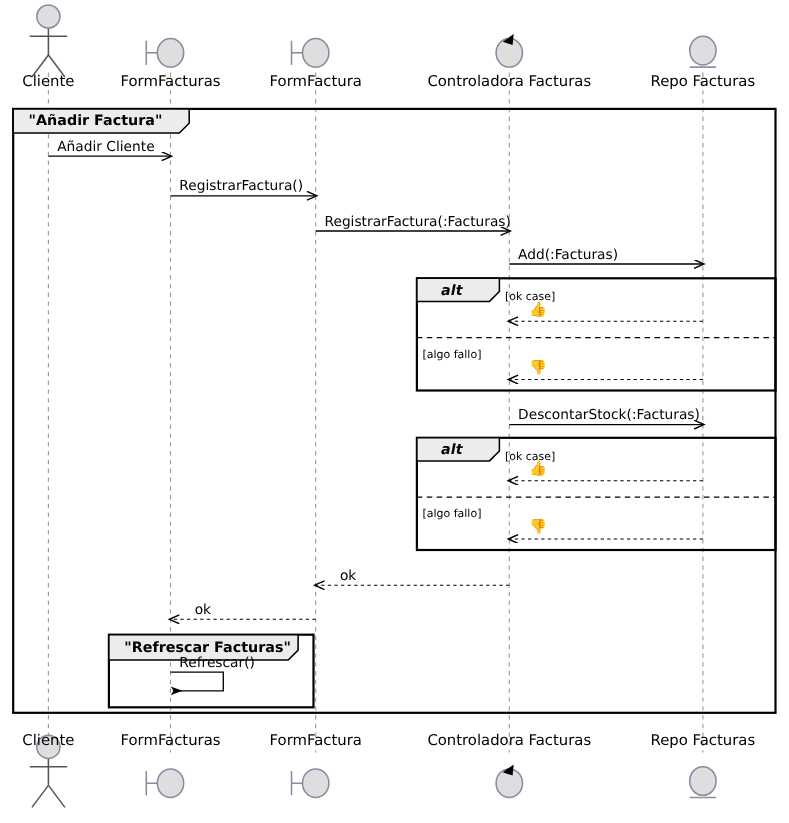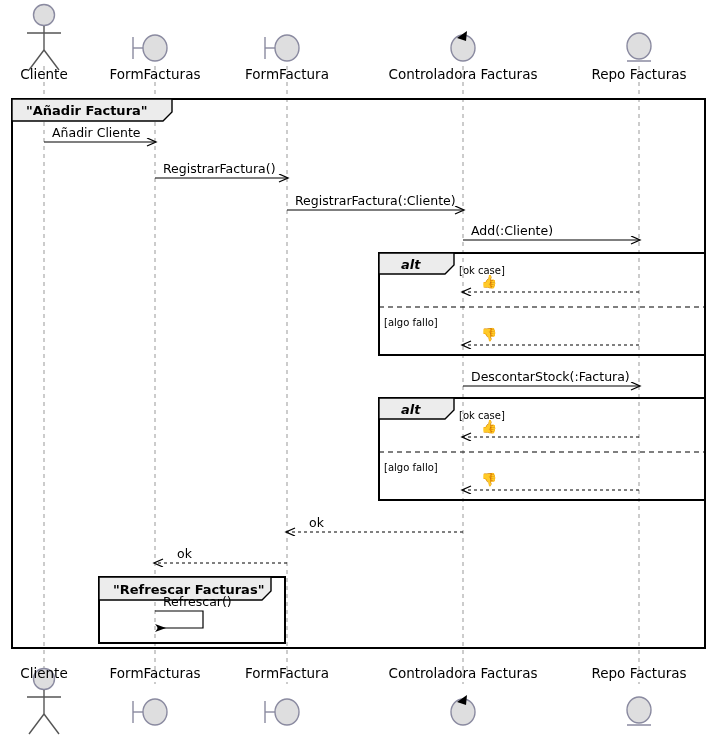--- a/index.html
+++ b/index.html
@@ -180,23 +180,23 @@
       <div class="lbl frame-title" style="left: 26px; top: 104px;">"Añadir Factura"</div>
       <div class="lbl alt-word" style="left: 401px; top: 258px;">alt</div>
       <div class="lbl guard" style="left: 459px; top: 266px;">[ok case]</div>
       <div class="lbl guard" style="left: 384px; top: 318px;">[algo fallo]</div>
       <div class="lbl alt-word" style="left: 401px; top: 403px;">alt</div>
       <div class="lbl guard" style="left: 459px; top: 411px;">[ok case]</div>
       <div class="lbl guard" style="left: 384px; top: 463px;">[algo fallo]</div>
       <div class="lbl frame-title" style="left: 113px; top: 583px;">"Refrescar Facturas"</div>
       <div class="lbl" style="left: 52px; top: 127px;">Añadir Cliente</div>
       <div class="lbl" style="left: 163px; top: 163px;">RegistrarFactura()</div>
-      <div class="lbl" style="left: 295px; top: 195px;">RegistrarFactura(:Cliente)</div>
-      <div class="lbl" style="left: 471px; top: 225px;">Add(:Cliente)</div>
-      <div class="lbl" style="left: 471px; top: 371px;">DescontarStock(:Factura)</div>
+      <div class="lbl" style="left: 295px; top: 195px;">RegistrarFactura(:Facturas)</div>
+      <div class="lbl" style="left: 471px; top: 225px;">Add(:Facturas)</div>
+      <div class="lbl" style="left: 471px; top: 371px;">DescontarStock(:Facturas)</div>
       <div class="lbl" style="left: 309px; top: 517px;">ok</div>
       <div class="lbl" style="left: 177px; top: 548px;">ok</div>
       <div class="emoji" style="left: 489px; top: 275px;">👍</div>
       <div class="emoji" style="left: 489px; top: 328px;">👎</div>
       <div class="emoji" style="left: 489px; top: 420px;">👍</div>
       <div class="emoji" style="left: 489px; top: 473px;">👎</div>
       <div class="lbl" style="left: 163px; top: 596px;">Refrescar()</div>
     </div>
 </div>
 

